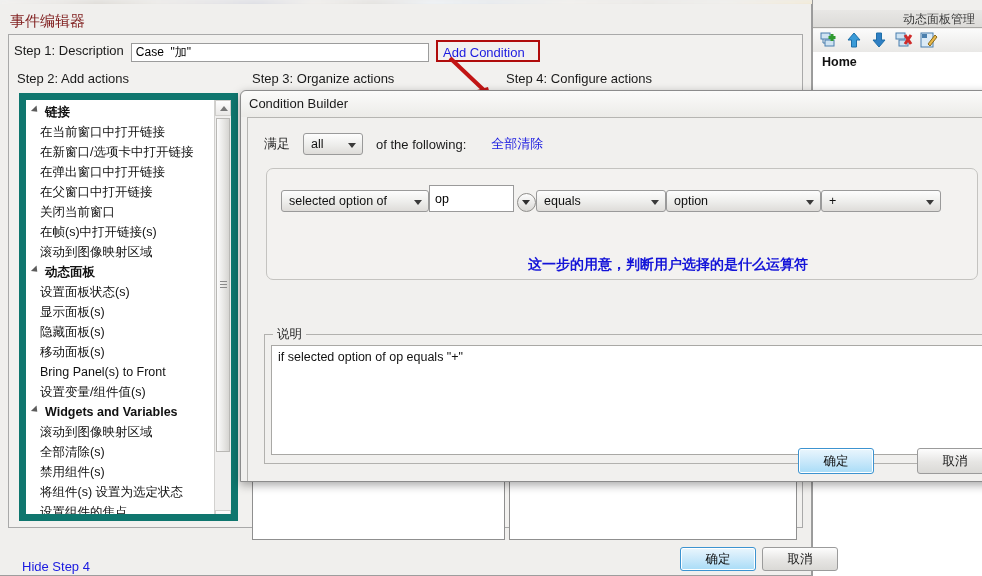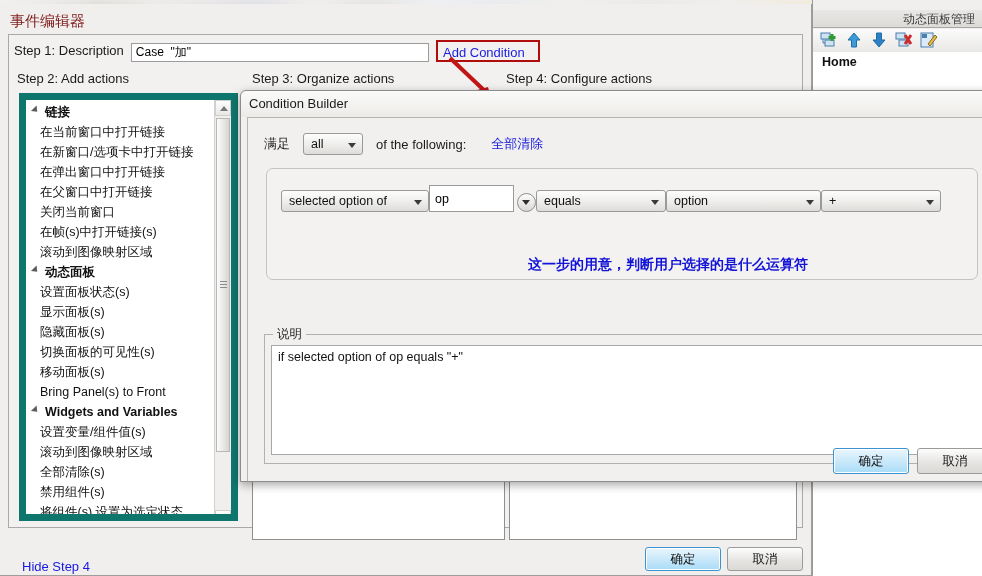--- a/index.html
+++ b/index.html
@@ -142,21 +142,21 @@
     position: absolute; left: 13px; top: 524px;
     color: #1a1ae0; font-size: 13px; cursor: pointer;
   }
   .editor-footer { position: absolute; left: 0; top: 540px; width: 812px; height: 36px; }
   .btn {
     height: 24px; min-width: 76px; box-sizing: border-box;
     border: 1px solid #9b9b9b; border-radius: 3px;
     background: linear-gradient(#fdfdfd,#e6e5e3 55%,#dad9d6);
     font-size: 12.5px; color: #111; cursor: pointer;
     font-family: "Liberation Sans", sans-serif;
-    display: inline-flex; align-items: center; justify-content: center;
+    display: inline-flex; align-items: center; justify-content: center; margin-left: 35px;
   }
   .btn.primary {
     border: 1px solid #3c93d0; background: linear-gradient(#eaf6fd,#c9e8fa 52%,#a8dcf7);
     box-shadow: inset 0 0 0 1px #fff;
   }
 
   
   .cb-dialog {
     position: absolute; left: 240px; top: 90px; width: 760px; height: 392px;
     background: #f1f0ee;
@@ -323,25 +323,24 @@
             <div class="tree-row leaf"><span>在新窗口/选项卡中打开链接</span></div>
             <div class="tree-row leaf"><span>在弹出窗口中打开链接</span></div>
             <div class="tree-row leaf"><span>在父窗口中打开链接</span></div>
             <div class="tree-row leaf"><span>关闭当前窗口</span></div>
             <div class="tree-row leaf"><span>在帧(s)中打开链接(s)</span></div>
             <div class="tree-row leaf"><span>滚动到图像映射区域</span></div>
             <div class="tree-row group"><span class="tri"></span><span>动态面板</span></div>
             <div class="tree-row leaf"><span>设置面板状态(s)</span></div>
             <div class="tree-row leaf"><span>显示面板(s)</span></div>
             <div class="tree-row leaf"><span>隐藏面板(s)</span></div>
-            <div class="tree-row leaf"><span>切换面板的可见性(s)</span></div>
             <div class="tree-row leaf"><span>移动面板(s)</span></div>
             <div class="tree-row leaf"><span>Bring Panel(s) to Front</span></div>
+            <div class="tree-row leaf"><span>设置变量/组件值(s)</span></div>
             <div class="tree-row group"><span class="tri"></span><span>Widgets and Variables</span></div>
-            <div class="tree-row leaf"><span>设置变量/组件值(s)</span></div>
             <div class="tree-row leaf"><span>滚动到图像映射区域</span></div>
             <div class="tree-row leaf"><span>全部清除(s)</span></div>
             <div class="tree-row leaf"><span>禁用组件(s)</span></div>
             <div class="tree-row leaf"><span>将组件(s) 设置为选定状态</span></div>
             <div class="tree-row leaf"><span>设置组件的焦点</span></div>
           </div>
         <div class="tree-scroll">
           <div class="tsb-arrow up">
               <i></i>
             </div>

